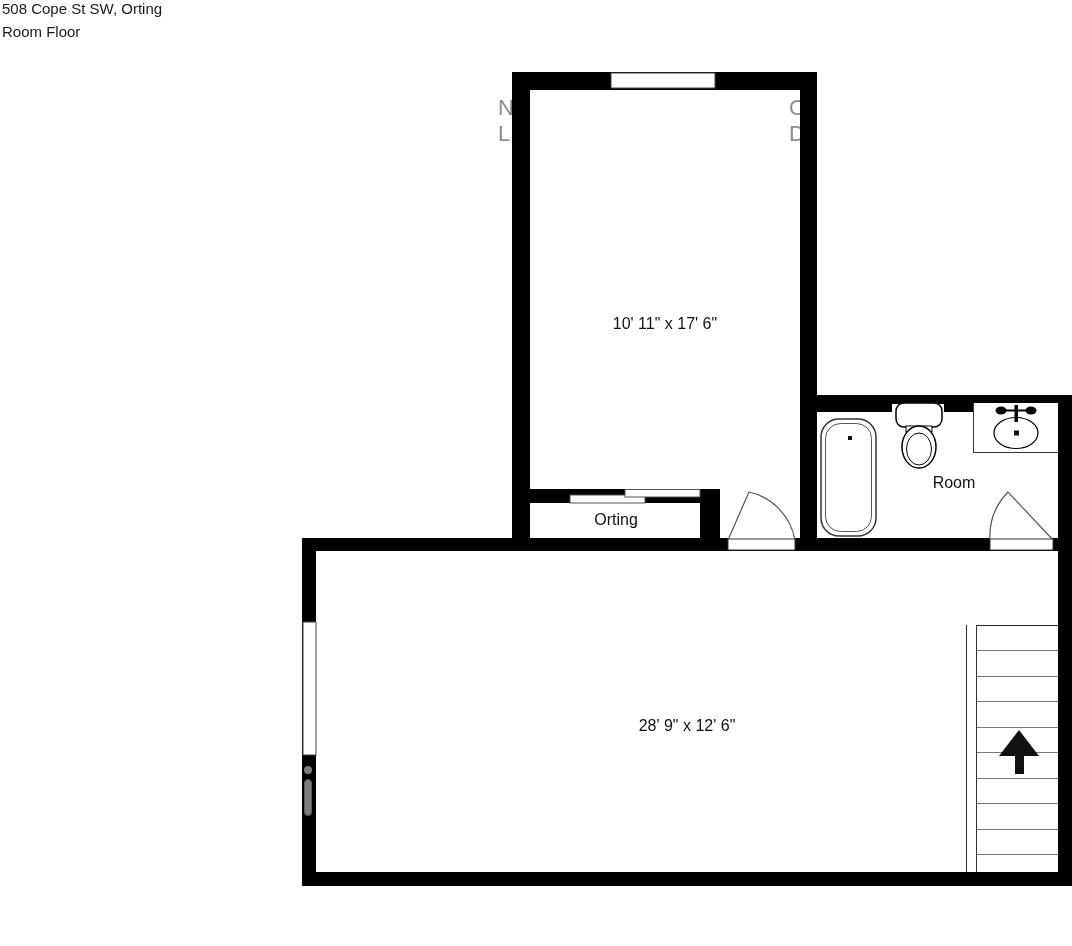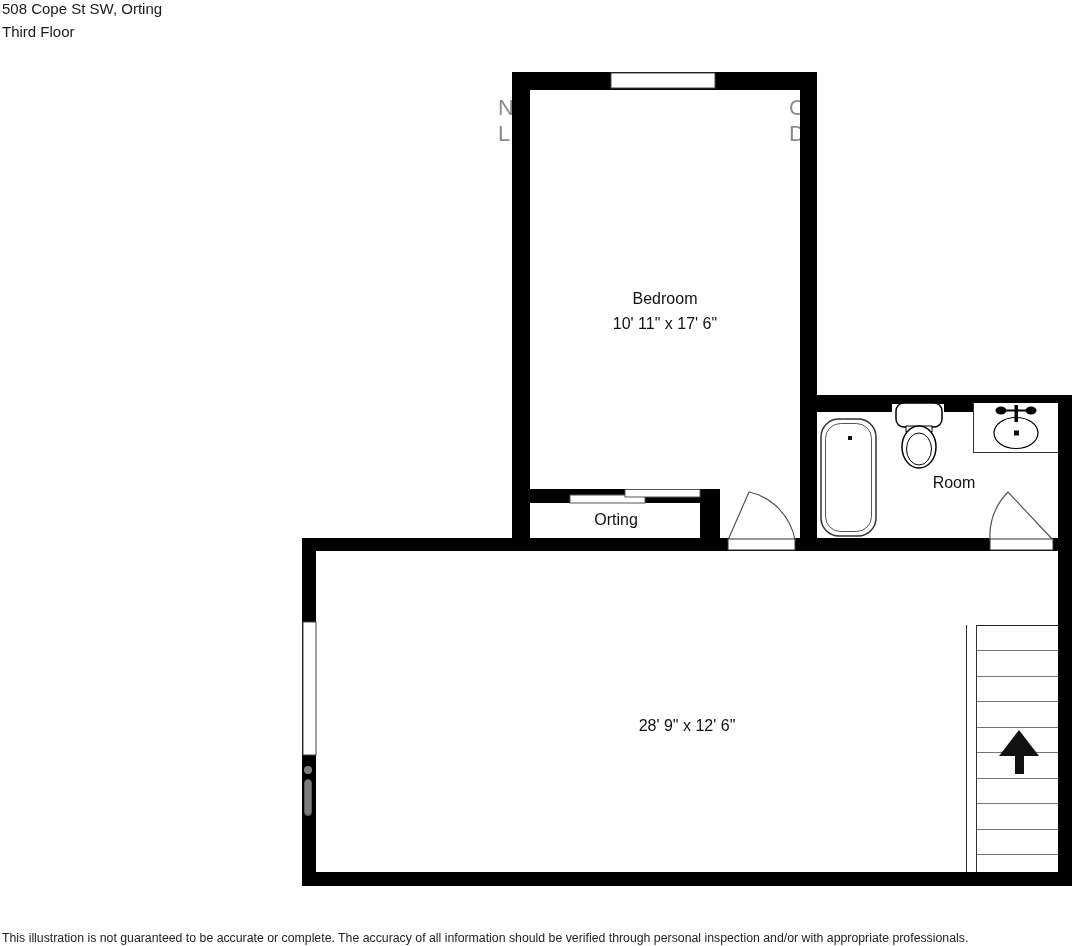--- a/index.html
+++ b/index.html
@@ -104,21 +104,21 @@
     border-right: 1px solid #333333;
     z-index: 3;
   }
 </style>
 </head>
 <body>
 
 <div id="canvas">
 
   <div class="header-line" style="top:0px;">508 Cope St SW, Orting</div>
-  <div class="header-line" style="top:23px;">Third Floor</div>
+  <div class="header-line" style="top:23px;">Room Floor</div>
 
   <div class="watermark" style="left:498px; top:97px;">N</div>
   <div class="watermark" style="left:498px; top:123px;">L</div>
   <div class="watermark" style="left:789px; top:97px;">O</div>
   <div class="watermark" style="left:789px; top:123px;">DI</div>
 
   <div class="wall" style="left:512px; top:72px;  width:305px; height:18px;"></div>
   <div class="wall" style="left:512px; top:72px;  width:18px;  height:479px;"></div>
   <div class="wall" style="left:800px; top:72px;  width:17px;  height:479px;"></div>
   <div class="wall" style="left:512px; top:489px; width:203px; height:14px;"></div>
@@ -182,21 +182,19 @@
   </svg>
 
   <div class="stairs-treads"></div>
   <div class="stairs-rail"></div>
   <div class="up-arrow-head"></div>
   <div class="up-arrow-stem"></div>
 
   <div class="wall-fixture-dot"></div>
   <div class="wall-fixture-bar"></div>
 
-  <div class="label" style="left:530px; top:290px; width:270px;">Bedroom</div>
   <div class="label" style="left:530px; top:315px; width:270px;">10' 11" x 17' 6"</div>
   <div class="label" style="left:530px; top:511px; width:172px;">Orting</div>
   <div class="label" style="left:850px; top:474px; width:208px;">Room</div>
   <div class="label" style="left:316px; top:717px; width:742px;">28' 9" x 12' 6"</div>
 
-  <div class="disclaimer-line" style="top:931px;">This illustration is not guaranteed to be accurate or complete. The accuracy of all information should be verified through personal inspection and/or with appropriate professionals.</div>
 
 </div>
 
 </body></html>

